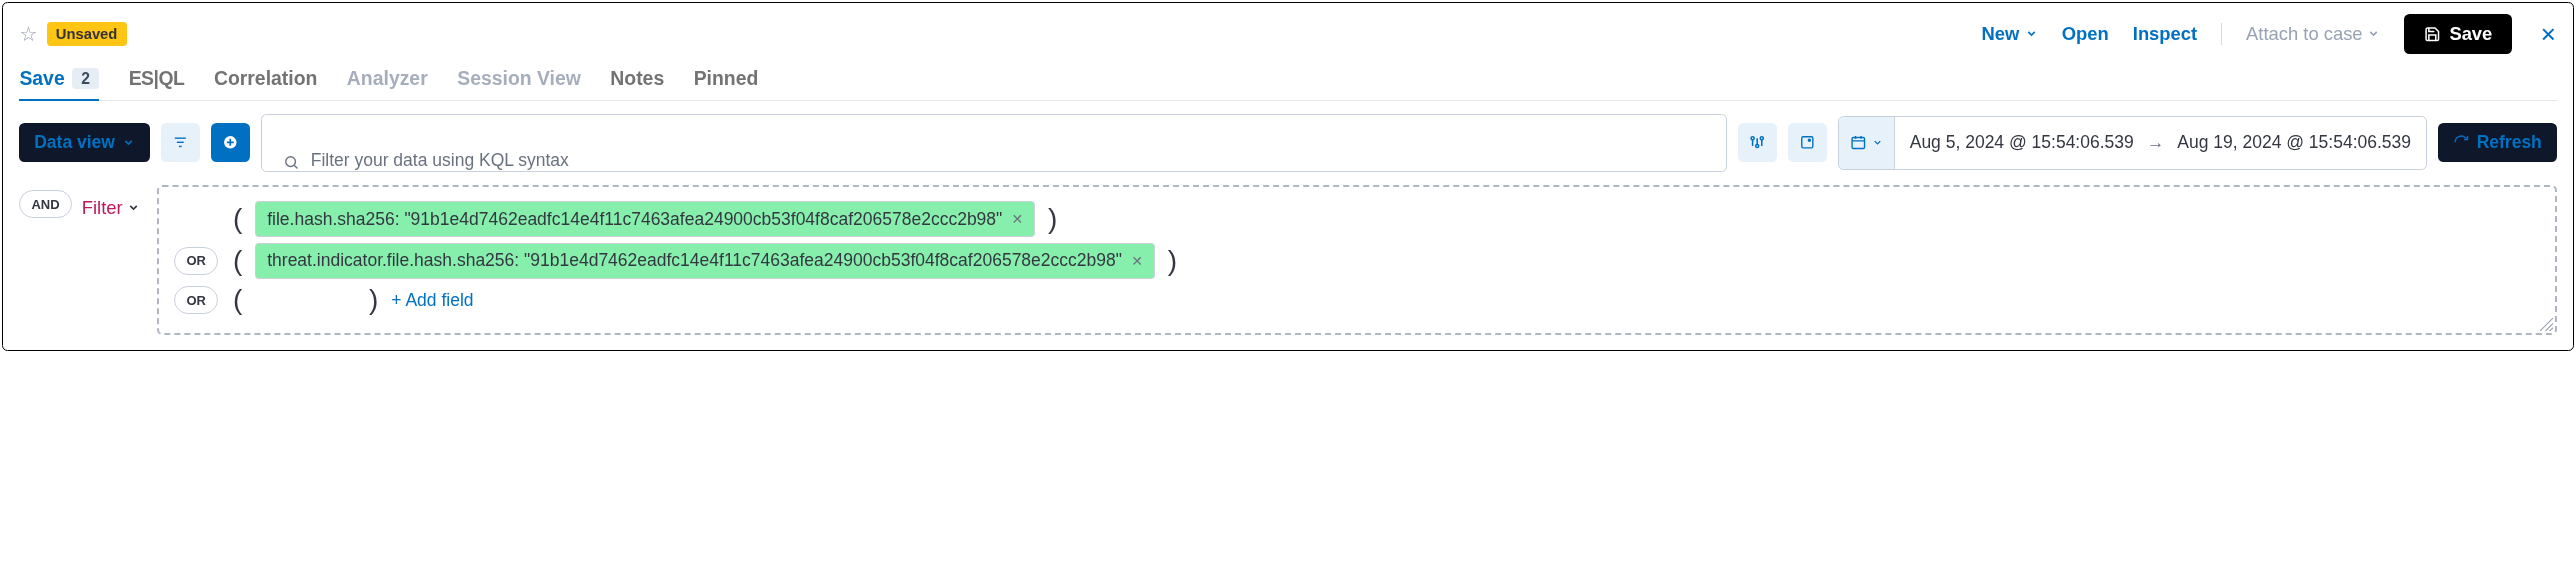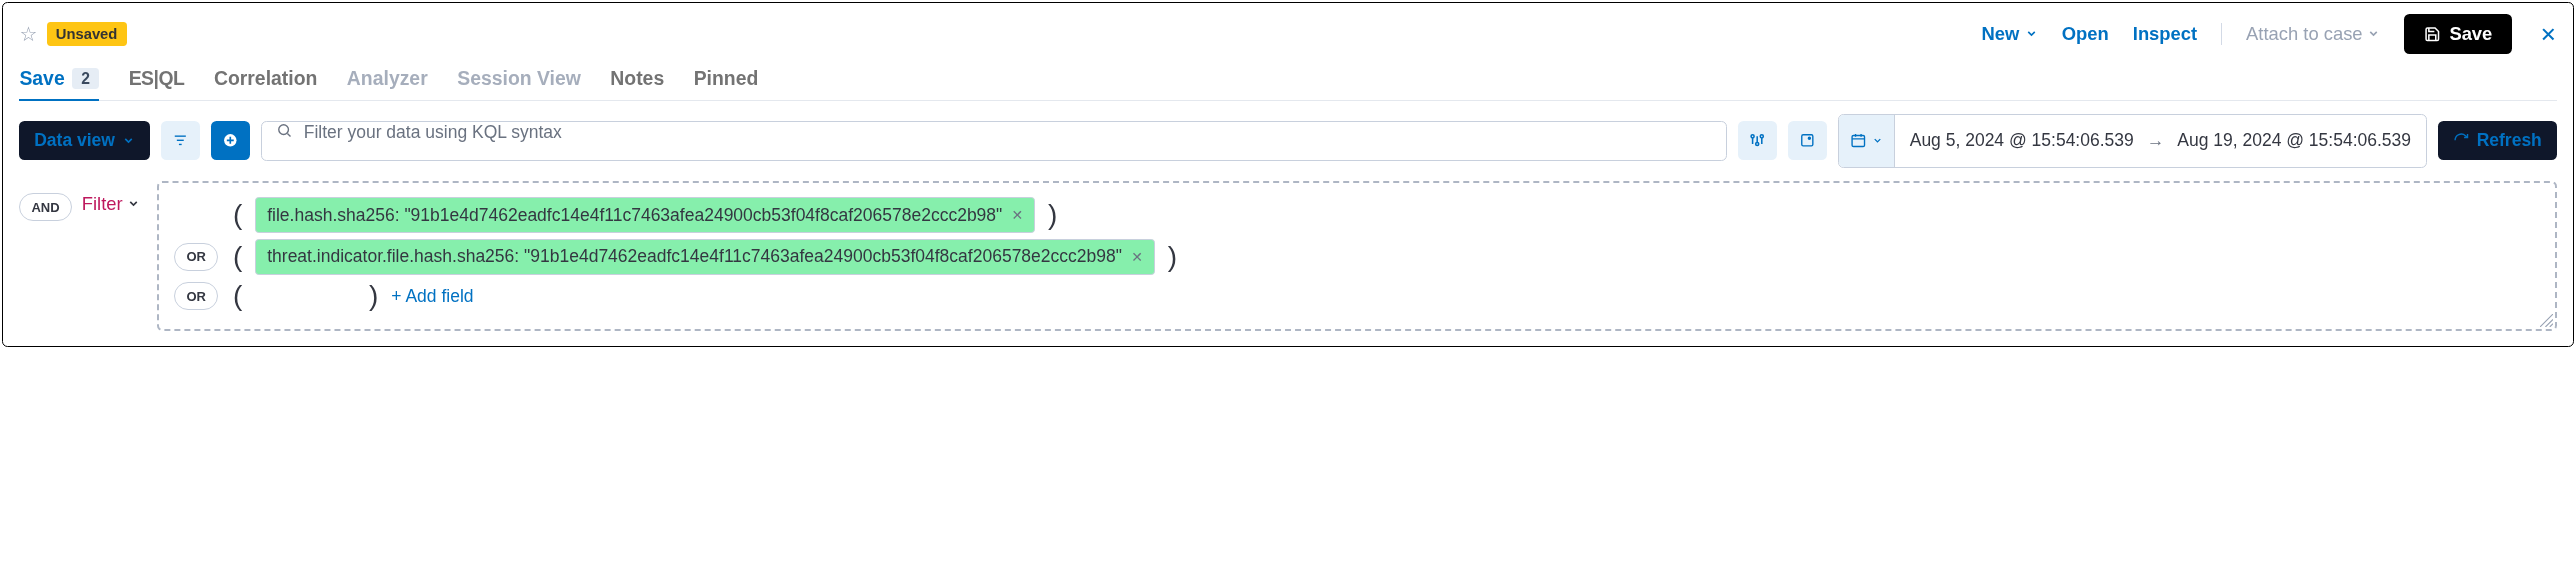--- a/index.html
+++ b/index.html
@@ -159,25 +159,25 @@
     cursor: pointer;
     font-size: 16.6px;
   }
   .btn-icon.filled {
     background: #0071c2;
     color: #fff;
   }
   .kql-wrap {
     flex: 1;
     display: flex;
-    align-items: flex-start;
+    align-items: flex-end;
     border: 0.9px solid #c8d0dd;
     border-radius: 5.5px;
-    padding: 0 14px;
-    height: 40px;
+    padding: 0 21px;
+    height: 58px;
     gap: 11px;
   }
   .kql-wrap input {
     flex: 1;
     border: none;
     outline: none;
     font-size: 17.5px;
     color: #333;
   }
   .kql-wrap input::placeholder { color: #6a7280; }
@@ -233,21 +233,21 @@
     align-items: center;
     gap: 4px;
     border: 0.9px solid transparent;
     padding: 5.5px 5.5px;
     font-size: 18.4px;
     color: #be185d;
     cursor: pointer;
   }
   .left-controls {
     display: flex;
-    align-items: flex-end;
+    align-items: flex-start;
     gap: 3.7px;
     padding-top: 5.5px;
   }
   .builder-area {
     flex: 1;
     border: 2.8px dashed #aeb6c4;
     border-radius: 5.5px;
     padding: 9.2px 13px 11px 13px;
     position: relative;
   }

